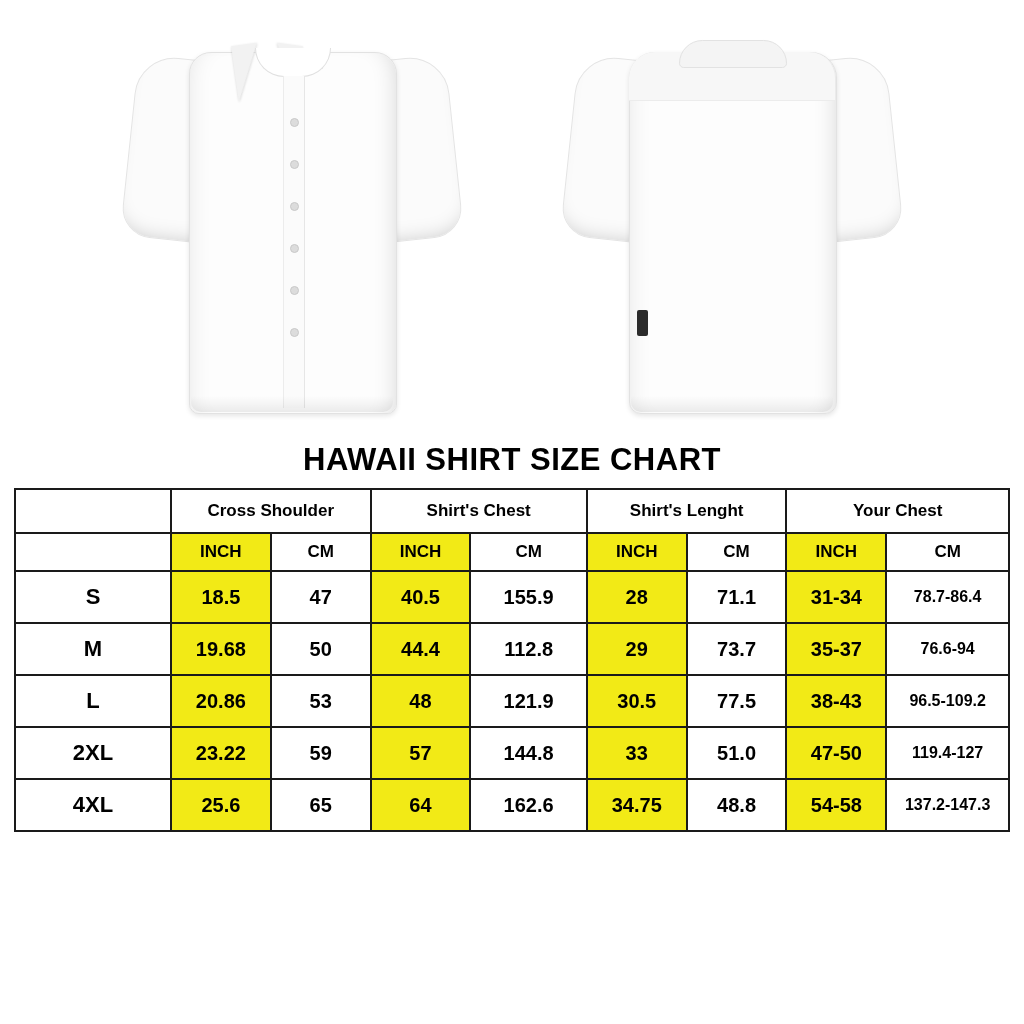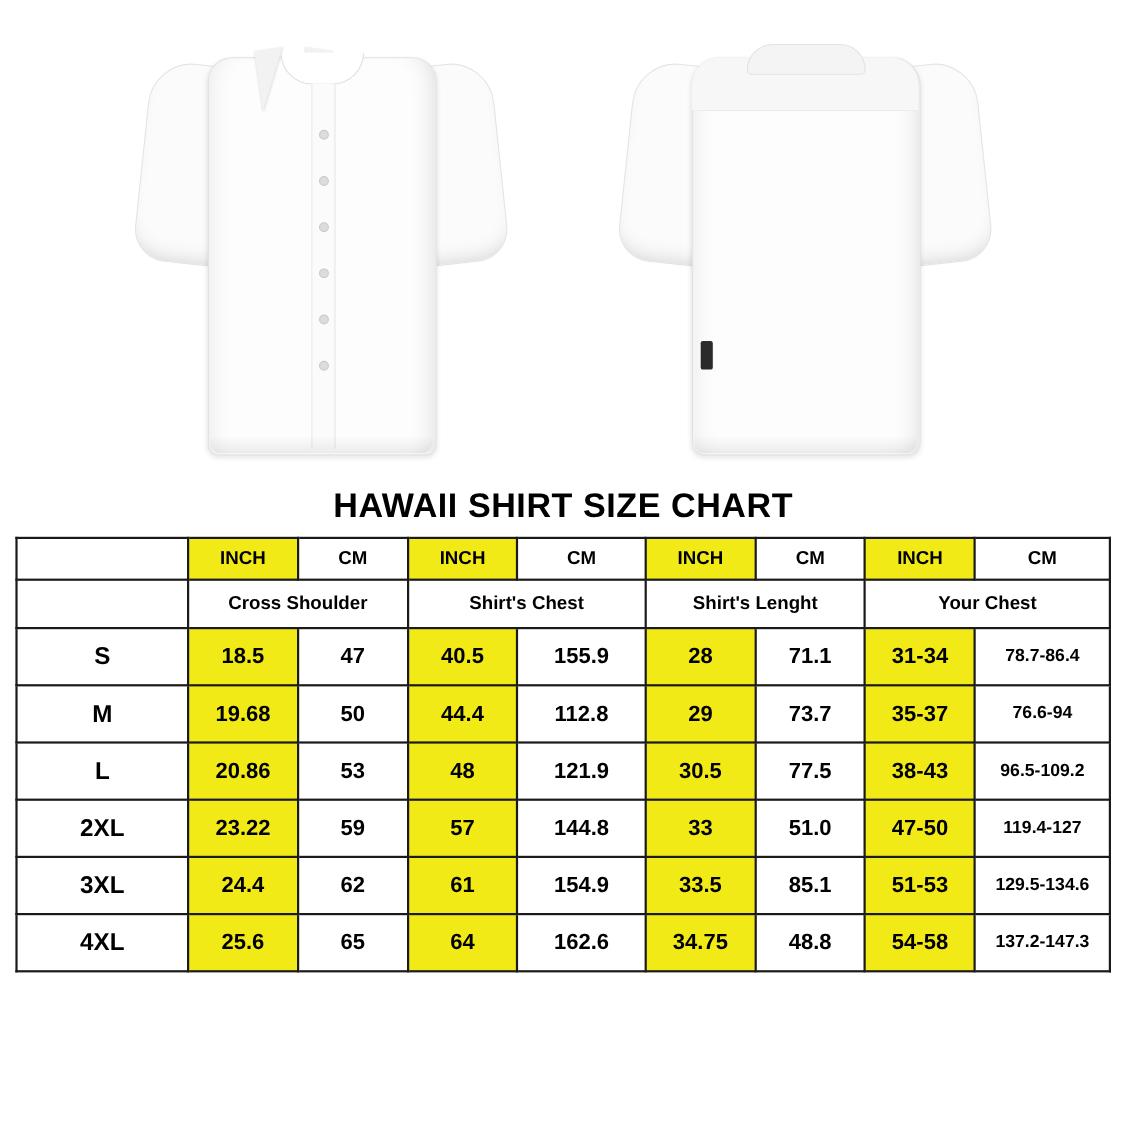--- a/index.html
+++ b/index.html
@@ -266,37 +266,37 @@
           <col style="width:96px">
         <col style="width:96px">
           <col style="width:112px">
         <col style="width:96px">
           <col style="width:96px">
         <col style="width:96px">
           <col style="width:118px">
       </colgroup>
       <tbody>
         <tr>
+          <td class="blank corner"></td>
+          <td class="grp-head" colspan="2">Cross Shoulder</td>
+          <td class="grp-head" colspan="2">Shirt's Chest</td>
+          <td class="grp-head" colspan="2">Shirt's Lenght</td>
+          <td class="grp-head" colspan="2">Your Chest</td>
+        </tr>
+        <tr>
           <td class="blank"></td>
           <td class="unit hl">INCH</td>
           <td class="unit">CM</td>
           <td class="unit hl">INCH</td>
           <td class="unit">CM</td>
           <td class="unit hl">INCH</td>
           <td class="unit">CM</td>
           <td class="unit hl">INCH</td>
           <td class="unit">CM</td>
         </tr>
-        <tr>
-          <td class="blank corner"></td>
-          <td class="grp-head" colspan="2">Cross Shoulder</td>
-          <td class="grp-head" colspan="2">Shirt's Chest</td>
-          <td class="grp-head" colspan="2">Shirt's Lenght</td>
-          <td class="grp-head" colspan="2">Your Chest</td>
-        </tr>
 
         <tr>
           <td class="size-cell">S</td>
           <td class="val hl">18.5</td>
           <td class="val">47</td>
           <td class="val hl">40.5</td>
           <td class="val">155.9</td>
           <td class="val hl">28</td>
           <td class="val">71.1</td>
           <td class="val hl">31-34</td>
@@ -333,31 +333,20 @@
           <td class="val hl">23.22</td>
           <td class="val">59</td>
           <td class="val hl">57</td>
           <td class="val">144.8</td>
           <td class="val hl">33</td>
           <td class="val">51.0</td>
           <td class="val hl">47-50</td>
           <td class="val small">119.4-127</td>
         </tr>
 
-        <tr>
-          <td class="size-cell">3XL</td>
-          <td class="val hl">24.4</td>
-          <td class="val">62</td>
-          <td class="val hl">61</td>
-          <td class="val">154.9</td>
-          <td class="val hl">33.5</td>
-          <td class="val">85.1</td>
-          <td class="val hl">51-53</td>
-          <td class="val small">129.5-134.6</td>
-        </tr>
 
         <tr>
           <td class="size-cell">4XL</td>
           <td class="val hl">25.6</td>
           <td class="val">65</td>
           <td class="val hl">64</td>
           <td class="val">162.6</td>
           <td class="val hl">34.75</td>
           <td class="val">48.8</td>
           <td class="val hl">54-58</td>

